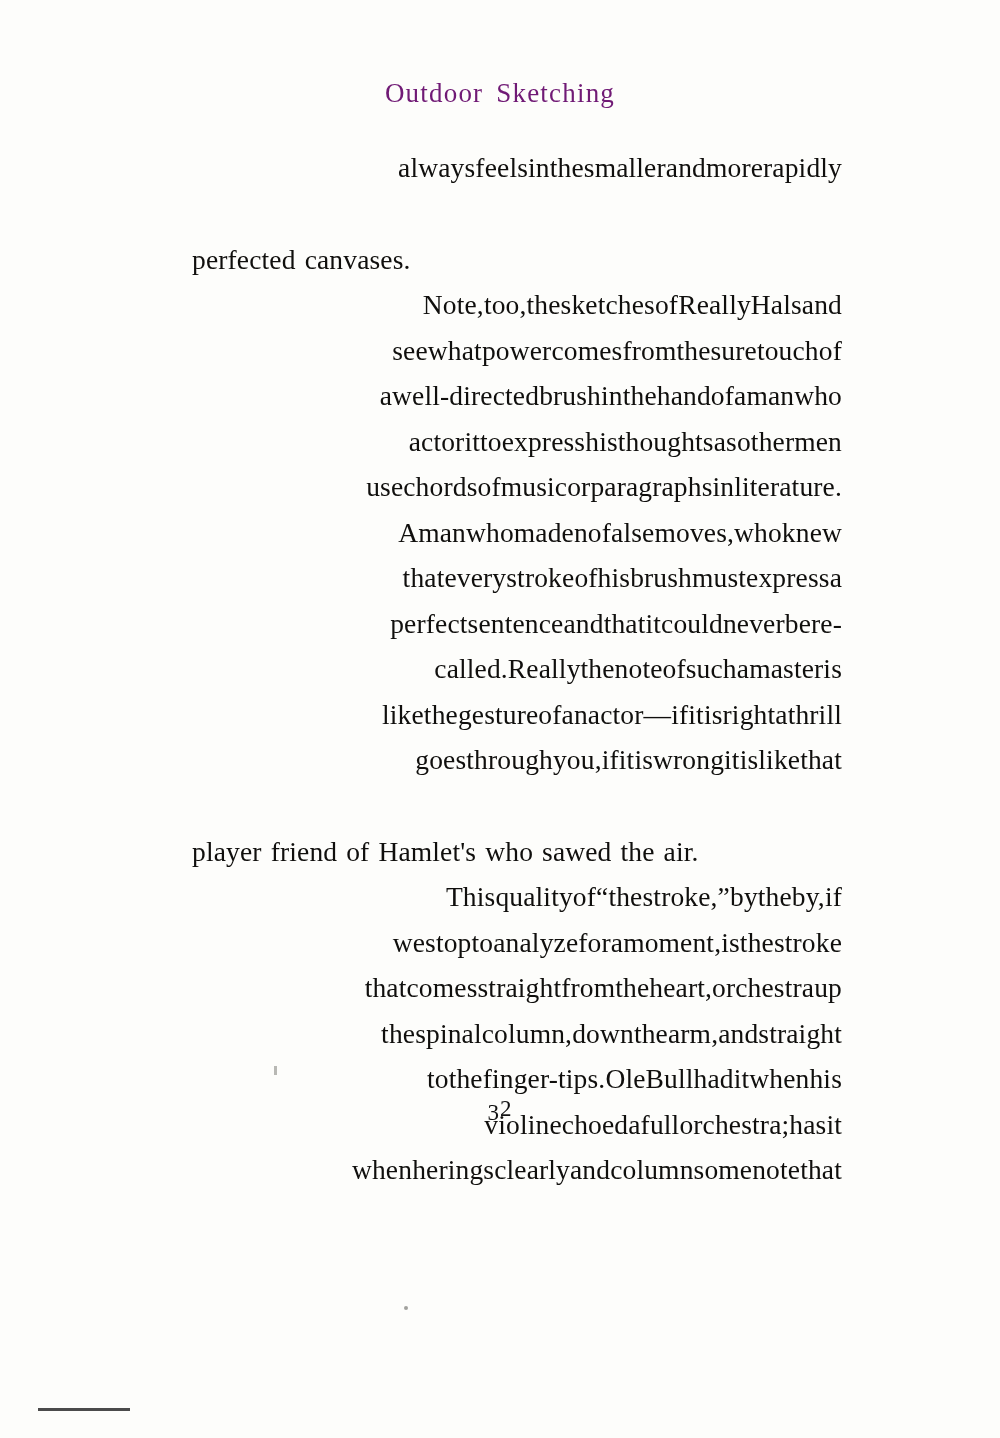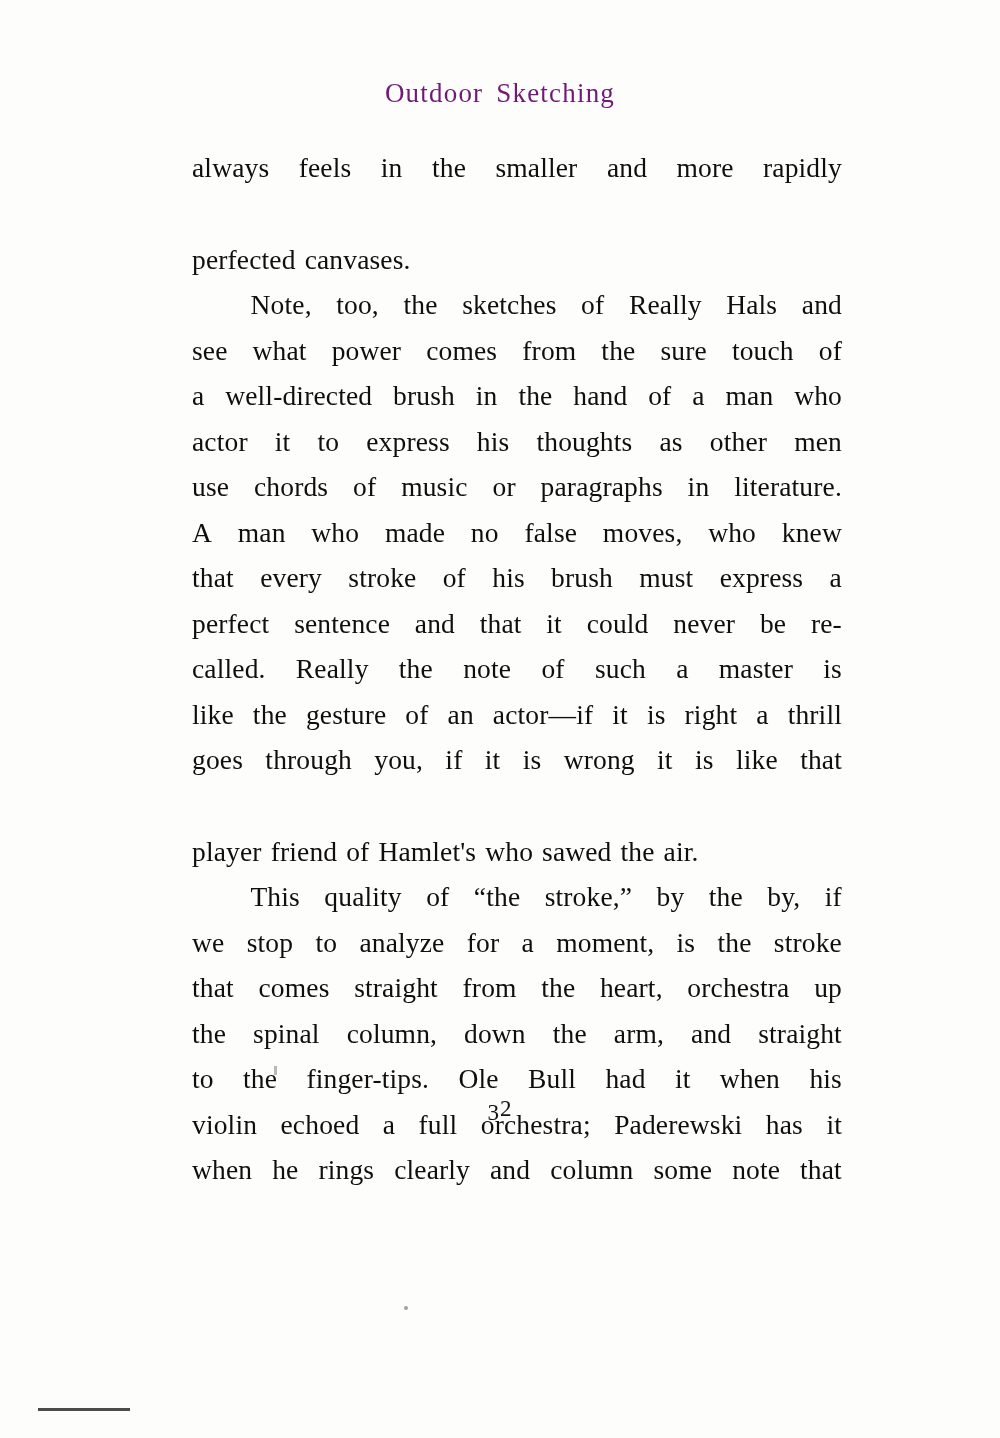--- a/index.html
+++ b/index.html
@@ -48,21 +48,21 @@
     text-justify: inter-word;
     color: #100f0d;
     letter-spacing: 0.15px;
   }
   .para + .para {
     text-indent: 0;
   }
   
   .jline {
     display: flex;
-    justify-content: space-between;
+    justify-content: flex-end;
     width: 100%;
   }
   .jline.last {
     justify-content: flex-start;
     margin-top: 46px;
   }
   .jline.last .w + .w {
     margin-left: 9px;
   }
   .indent {
@@ -330,21 +330,20 @@
           <span class="w">it</span>
           <span class="w">when</span>
           <span class="w">his</span>
         </span>
         <span class="jline">
           <span class="w">violin</span>
           <span class="w">echoed</span>
           <span class="w">a</span>
           <span class="w">full</span>
           <span class="w">orchestra;</span>
-          <span class="w">Paderewski</span>
           <span class="w">has</span>
           <span class="w">it</span>
         </span>
         <span class="jline">
           <span class="w">when</span>
           <span class="w">he</span>
           <span class="w">rings</span>
           <span class="w">clearly</span>
           <span class="w">and</span>
           <span class="w">column</span>

